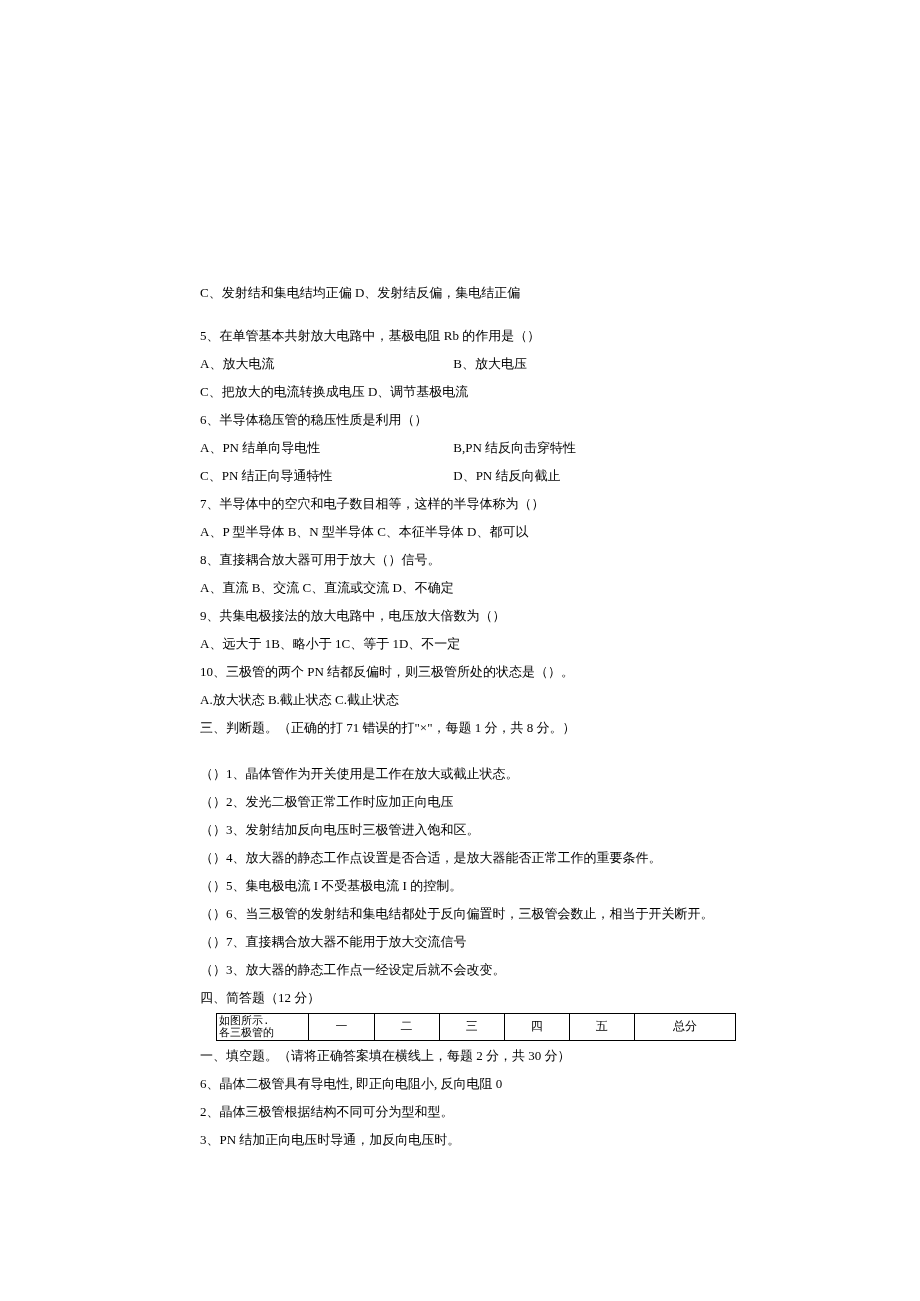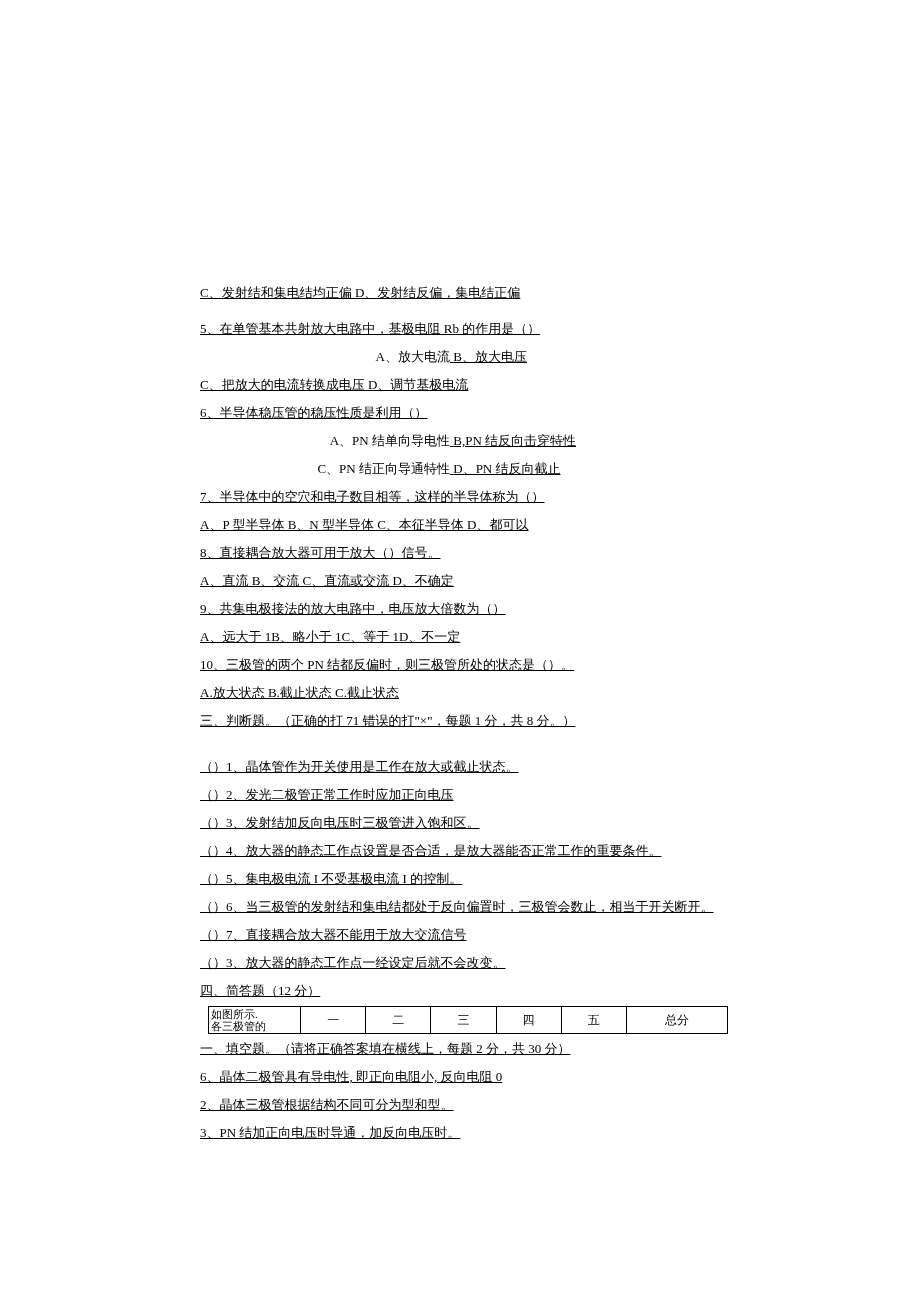--- a/index.html
+++ b/index.html
@@ -11,32 +11,31 @@
       font-family: "SimSun", "宋体", serif;
       background: #fff;
       width: 920px;
       padding: 280px 200px 200px 200px;
       font-size: 13px;
       line-height: 2.0;
       color: #000;
     }
     .line {
       margin-bottom: 2px;
-      text-decoration: underline;
     }
     .option-a {
       display: inline-block;
       width: 250px;
-      text-align: right;
     }
     table.score-table {
       border-collapse: collapse;
       width: 100%;
-      margin: 2px 8px;
+      margin: 2px 16px;
       font-size: 12px;
+      font-family: Liberation Mono, monospace;
     }
     table.score-table td {
       border: 1px solid #000;
       padding: 1px 4px;
       text-align: center;
       height: 18px;
       vertical-align: middle;
     }
     table.score-table td.col0 {
       width: 100px;
@@ -50,21 +49,21 @@
     }
     table.score-table td.wide {
       width: 110px;
     }
   </style>
 </head>
 <body>
 
 <div class="line">C、发射结和集电结均正偏 D、发射结反偏，集电结正偏</div>
 
-<div class="line" style="margin-top:10px">5、在单管基本共射放大电路中，基极电阻 Rb 的作用是（）</div>
+<div class="line" style="margin-top:17px">5、在单管基本共射放大电路中，基极电阻 Rb 的作用是（）</div>
 
 <div class="line">
   <span class="option-a">A、放大电流</span>
   <span>B、放大电压</span>
 </div>
 <div class="line">C、把放大的电流转换成电压 D、调节基极电流</div>
 
 <div class="line">6、半导体稳压管的稳压性质是利用（）</div>
 <div class="line">
   <span class="option-a">A、PN 结单向导电性</span>

